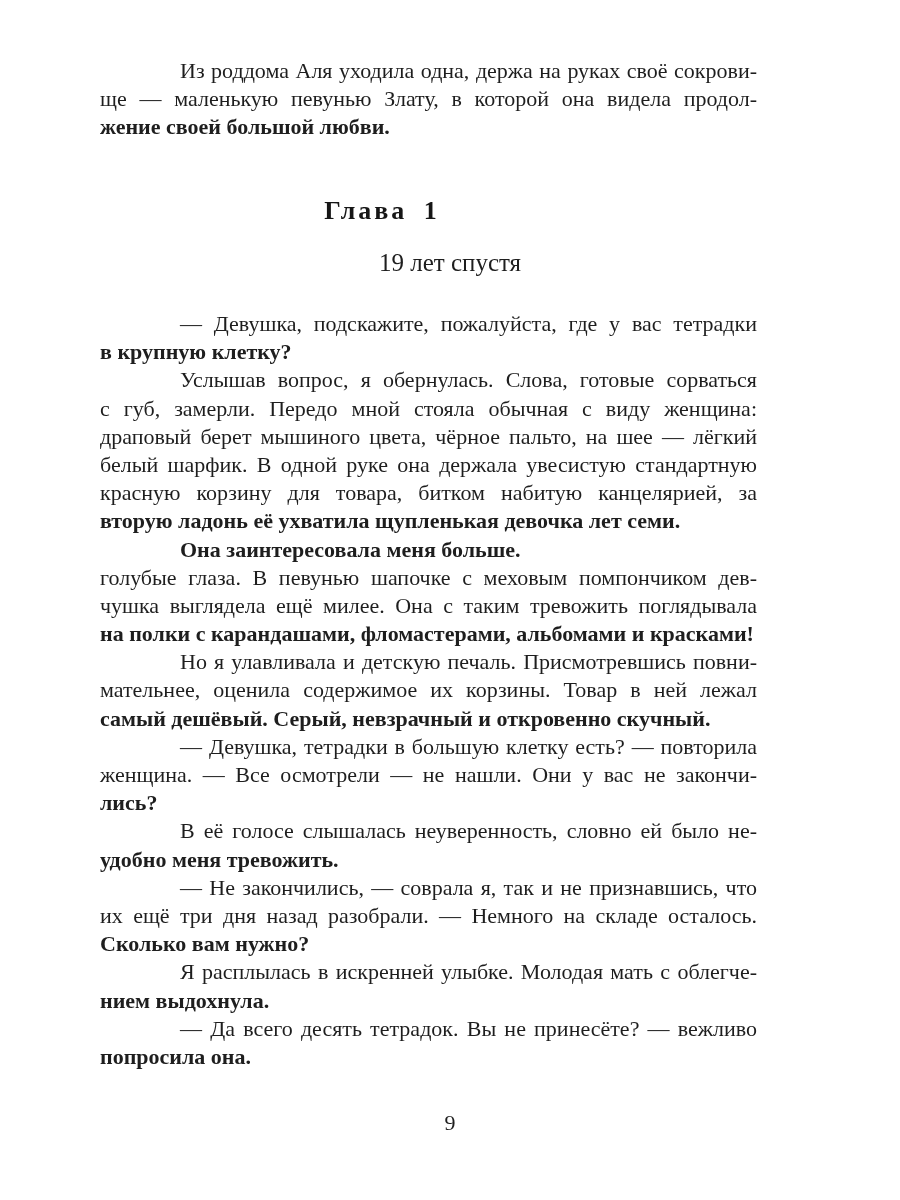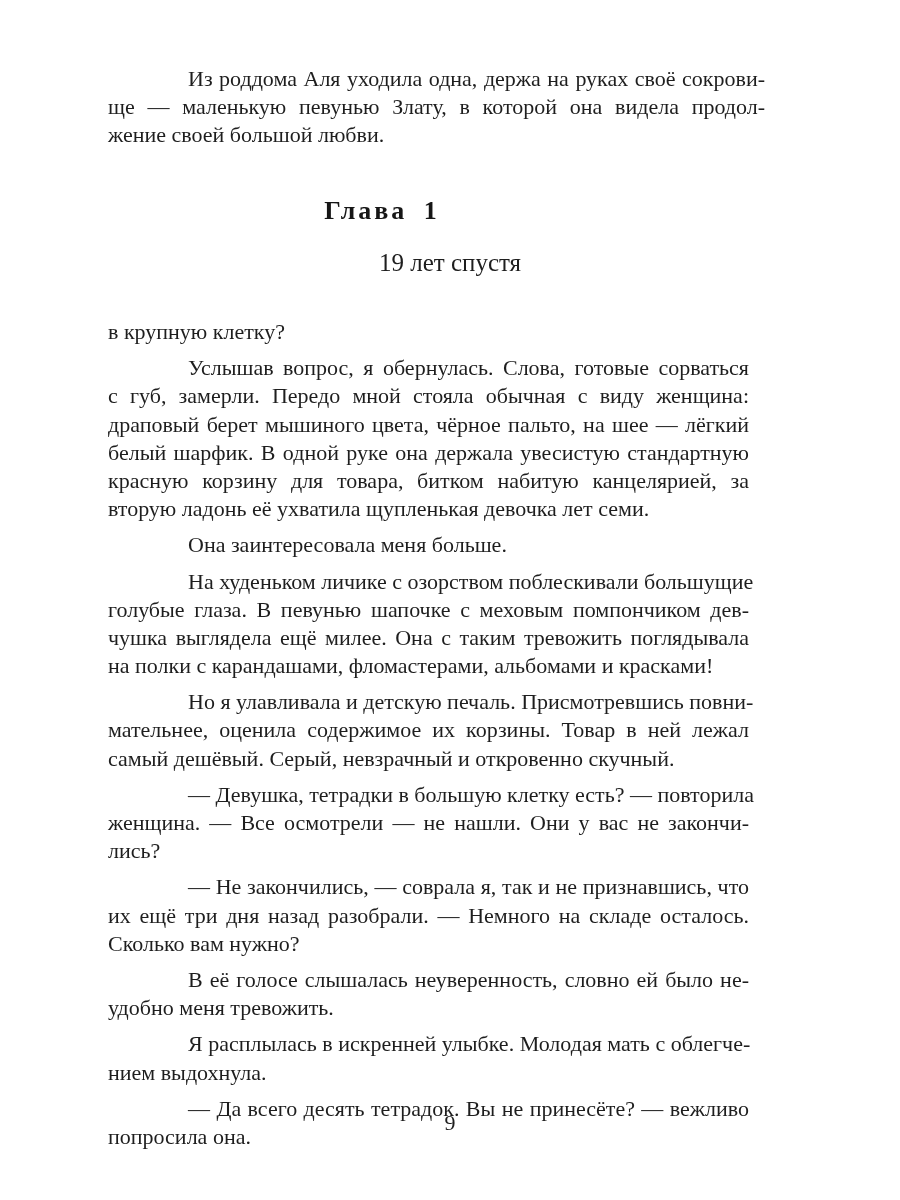--- a/index.html
+++ b/index.html
@@ -18,32 +18,33 @@
   }
   .textcol {
     position: absolute;
     left: 100px;
     width: 657px;
     font-size: 22px;
     line-height: 28.2px;
   }
   #intro { top: 57px; }
   #body-text { top: 310px; }
-  .para { margin: 8px; }
+  .para { margin: 0; }
   .line {
     height: 28.2px;
     text-align: justify;
     text-align-last: justify;
     text-justify: inter-word;
     white-space: nowrap;
   }
   .line.first { text-indent: 80px; }
   .line.last {
     text-align: right;
     text-align-last: left;
+    font-weight: bold;
   }
   #chapter-title {
     position: absolute;
     top: 196px;
     left: 0;
     width: 764px;
     text-align: center;
     font-size: 26px;
     font-weight: bold;
     letter-spacing: 3px;
@@ -79,57 +80,57 @@
       <div class="line">ще — маленькую певунью Злату, в которой она видела продол-</div>
       <div class="line last">жение своей большой любви.</div>
     </div>
 
   <div id="chapter-title">Глава 1</div>
 
   <div id="chapter-subtitle">19 лет спустя</div>
 
   <div id="body-text" class="textcol">
       <div class="para">
+        <div class="line first">— Девушка, подскажите, пожалуйста, где у вас тетрадки</div>
         <div class="line last">в крупную клетку?</div>
       </div>
       <div class="para">
         <div class="line first">Услышав вопрос, я обернулась. Слова, готовые сорваться</div>
         <div class="line">с губ, замерли. Передо мной стояла обычная с виду женщина:</div>
         <div class="line">драповый берет мышиного цвета, чёрное пальто, на шее — лёгкий</div>
         <div class="line">белый шарфик. В одной руке она держала увесистую стандартную</div>
         <div class="line">красную корзину для товара, битком набитую канцелярией, за</div>
         <div class="line last">вторую ладонь её ухватила щупленькая девочка лет семи.</div>
       </div>
       <div class="para">
         <div class="line first last">Она заинтересовала меня больше.</div>
       </div>
       <div class="para">
-        <div class="line first">На худеньком личике с озорством поблескивали большущие</div>
         <div class="line">голубые глаза. В певунью шапочке с меховым помпончиком дев-</div>
         <div class="line">чушка выглядела ещё милее. Она с таким тревожить поглядывала</div>
         <div class="line last">на полки с карандашами, фломастерами, альбомами и красками!</div>
       </div>
       <div class="para">
         <div class="line first">Но я улавливала и детскую печаль. Присмотревшись повни-</div>
         <div class="line">мательнее, оценила содержимое их корзины. Товар в ней лежал</div>
         <div class="line last">самый дешёвый. Серый, невзрачный и откровенно скучный.</div>
       </div>
       <div class="para">
         <div class="line first">— Девушка, тетрадки в большую клетку есть? — повторила</div>
         <div class="line">женщина. — Все осмотрели — не нашли. Они у вас не закончи-</div>
         <div class="line last">лись?</div>
       </div>
       <div class="para">
+        <div class="line first">В её голосе слышалась неуверенность, словно ей было не-</div>
+        <div class="line last">удобно меня тревожить.</div>
+      </div>
+      <div class="para">
         <div class="line first">— Не закончились, — соврала я, так и не признавшись, что</div>
         <div class="line">их ещё три дня назад разобрали. — Немного на складе осталось.</div>
         <div class="line last">Сколько вам нужно?</div>
-      </div>
-      <div class="para">
-        <div class="line first">В её голосе слышалась неуверенность, словно ей было не-</div>
-        <div class="line last">удобно меня тревожить.</div>
       </div>
       <div class="para">
         <div class="line first">Я расплылась в искренней улыбке. Молодая мать с облегче-</div>
         <div class="line last">нием выдохнула.</div>
       </div>
       <div class="para">
         <div class="line first">— Да всего десять тетрадок. Вы не принесёте? — вежливо</div>
         <div class="line last">попросила она.</div>
       </div>
     </div>

